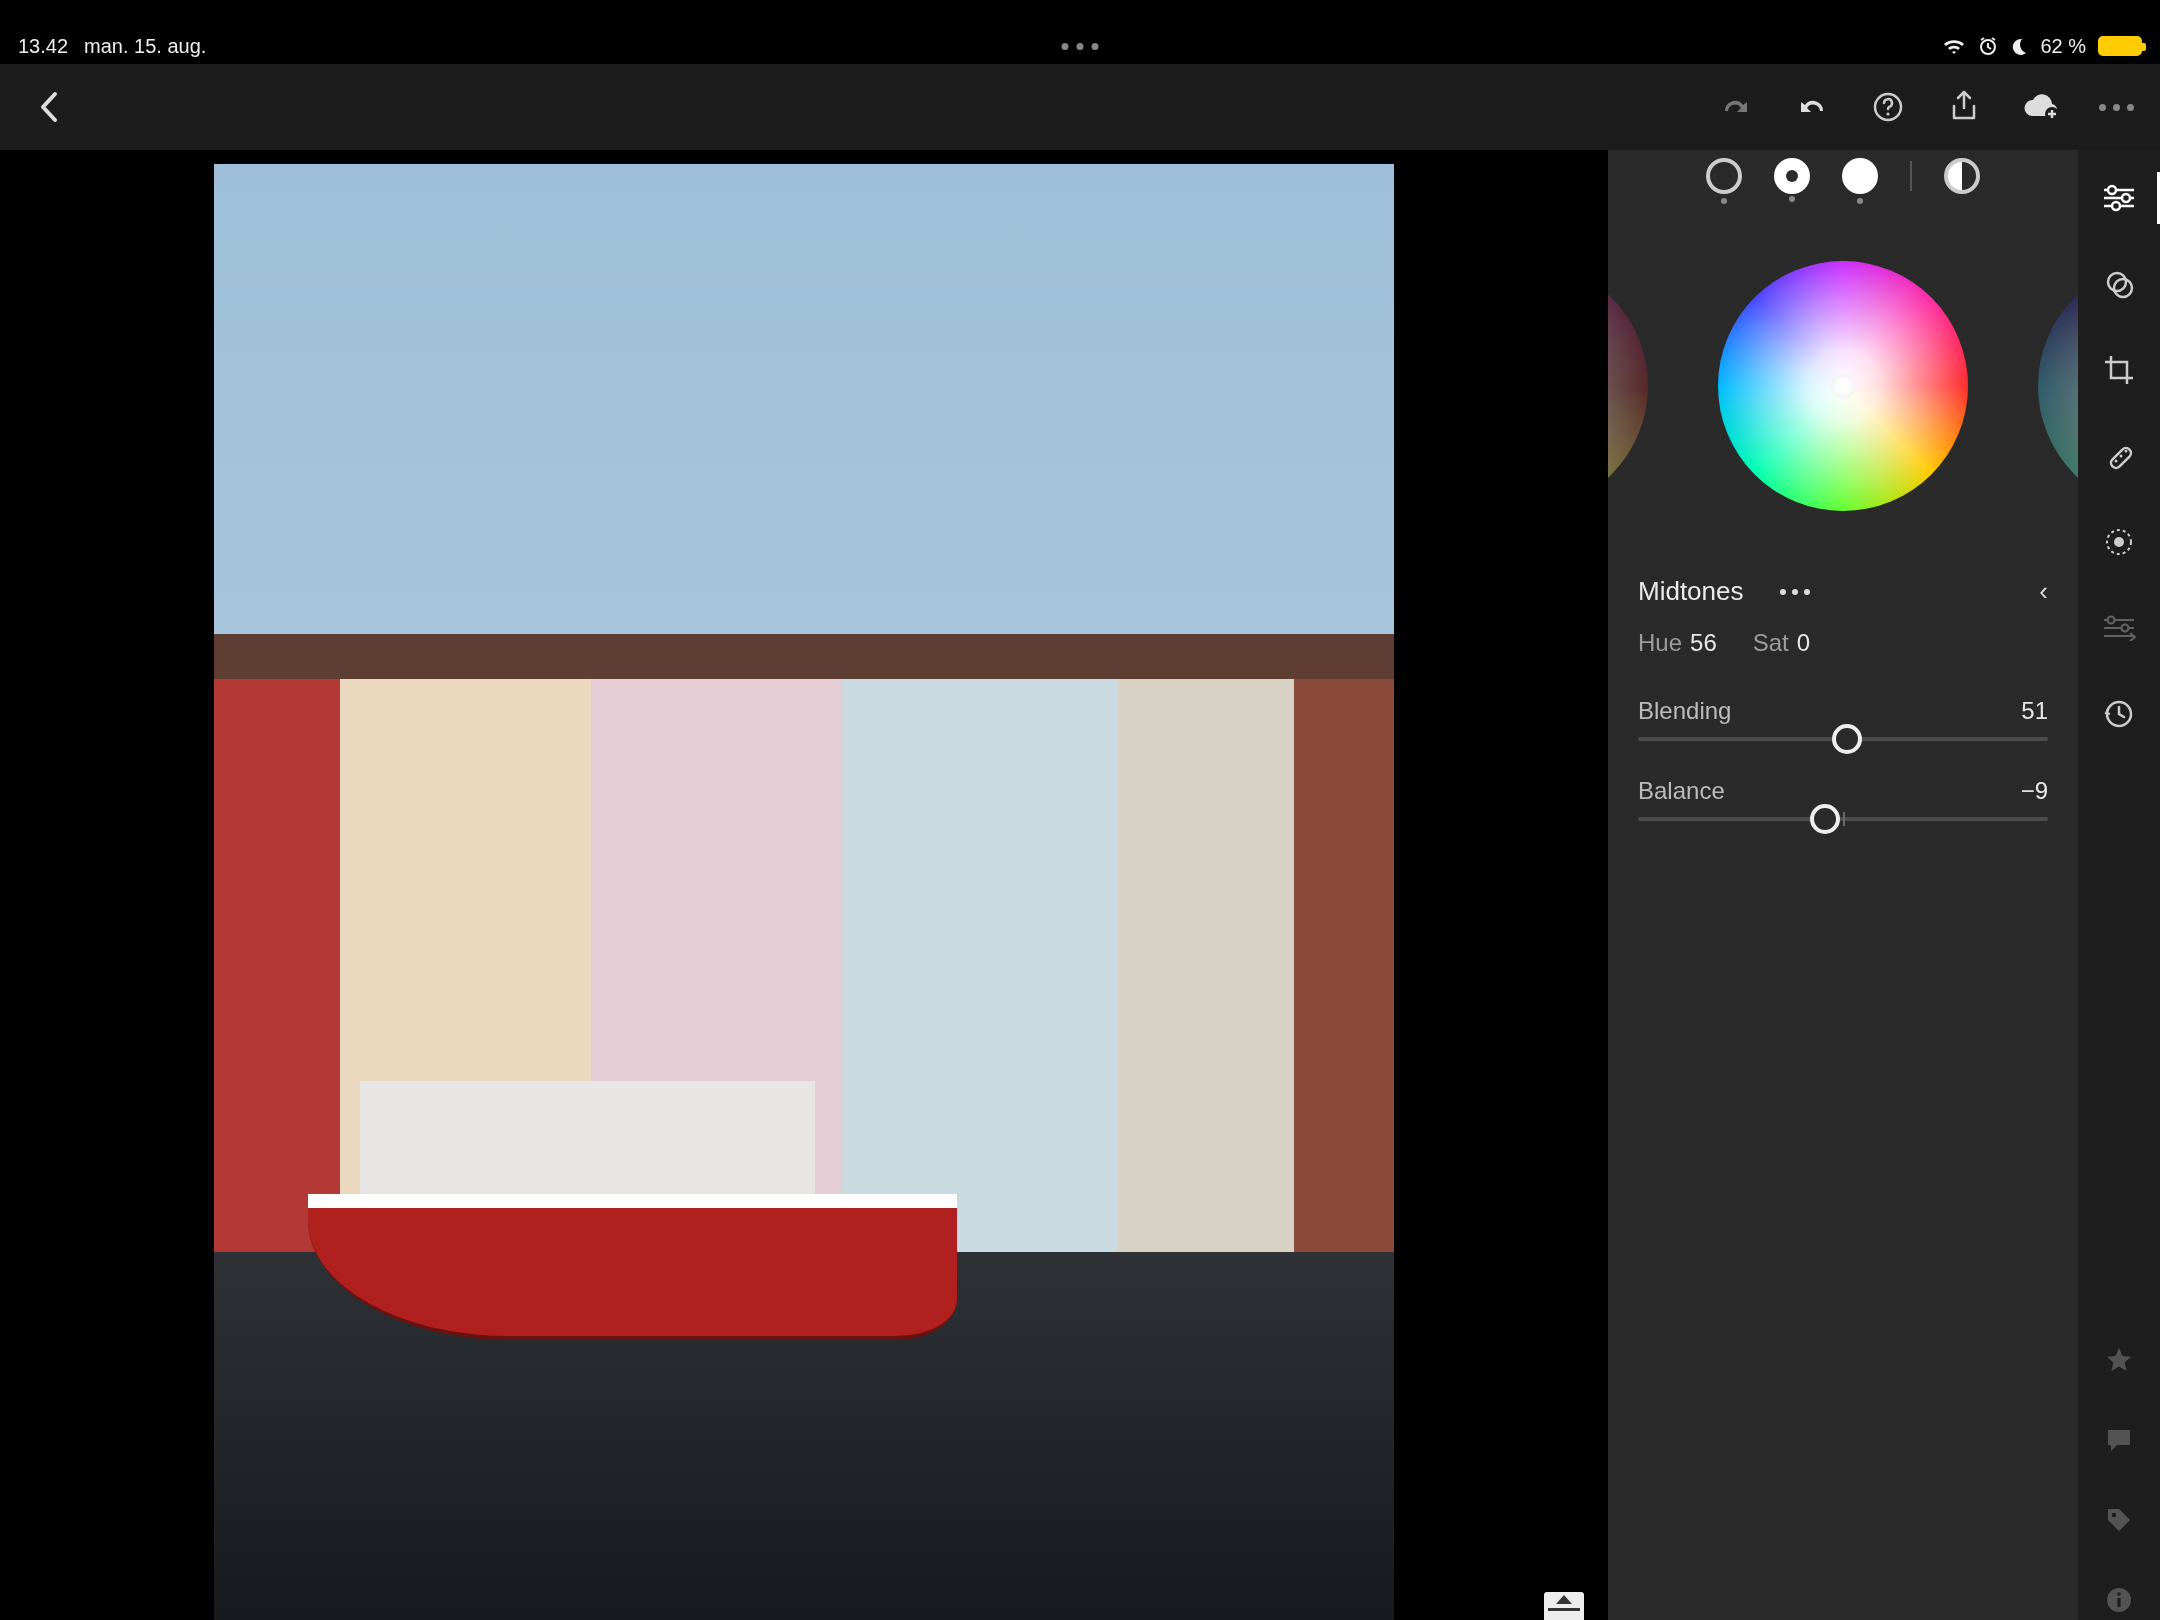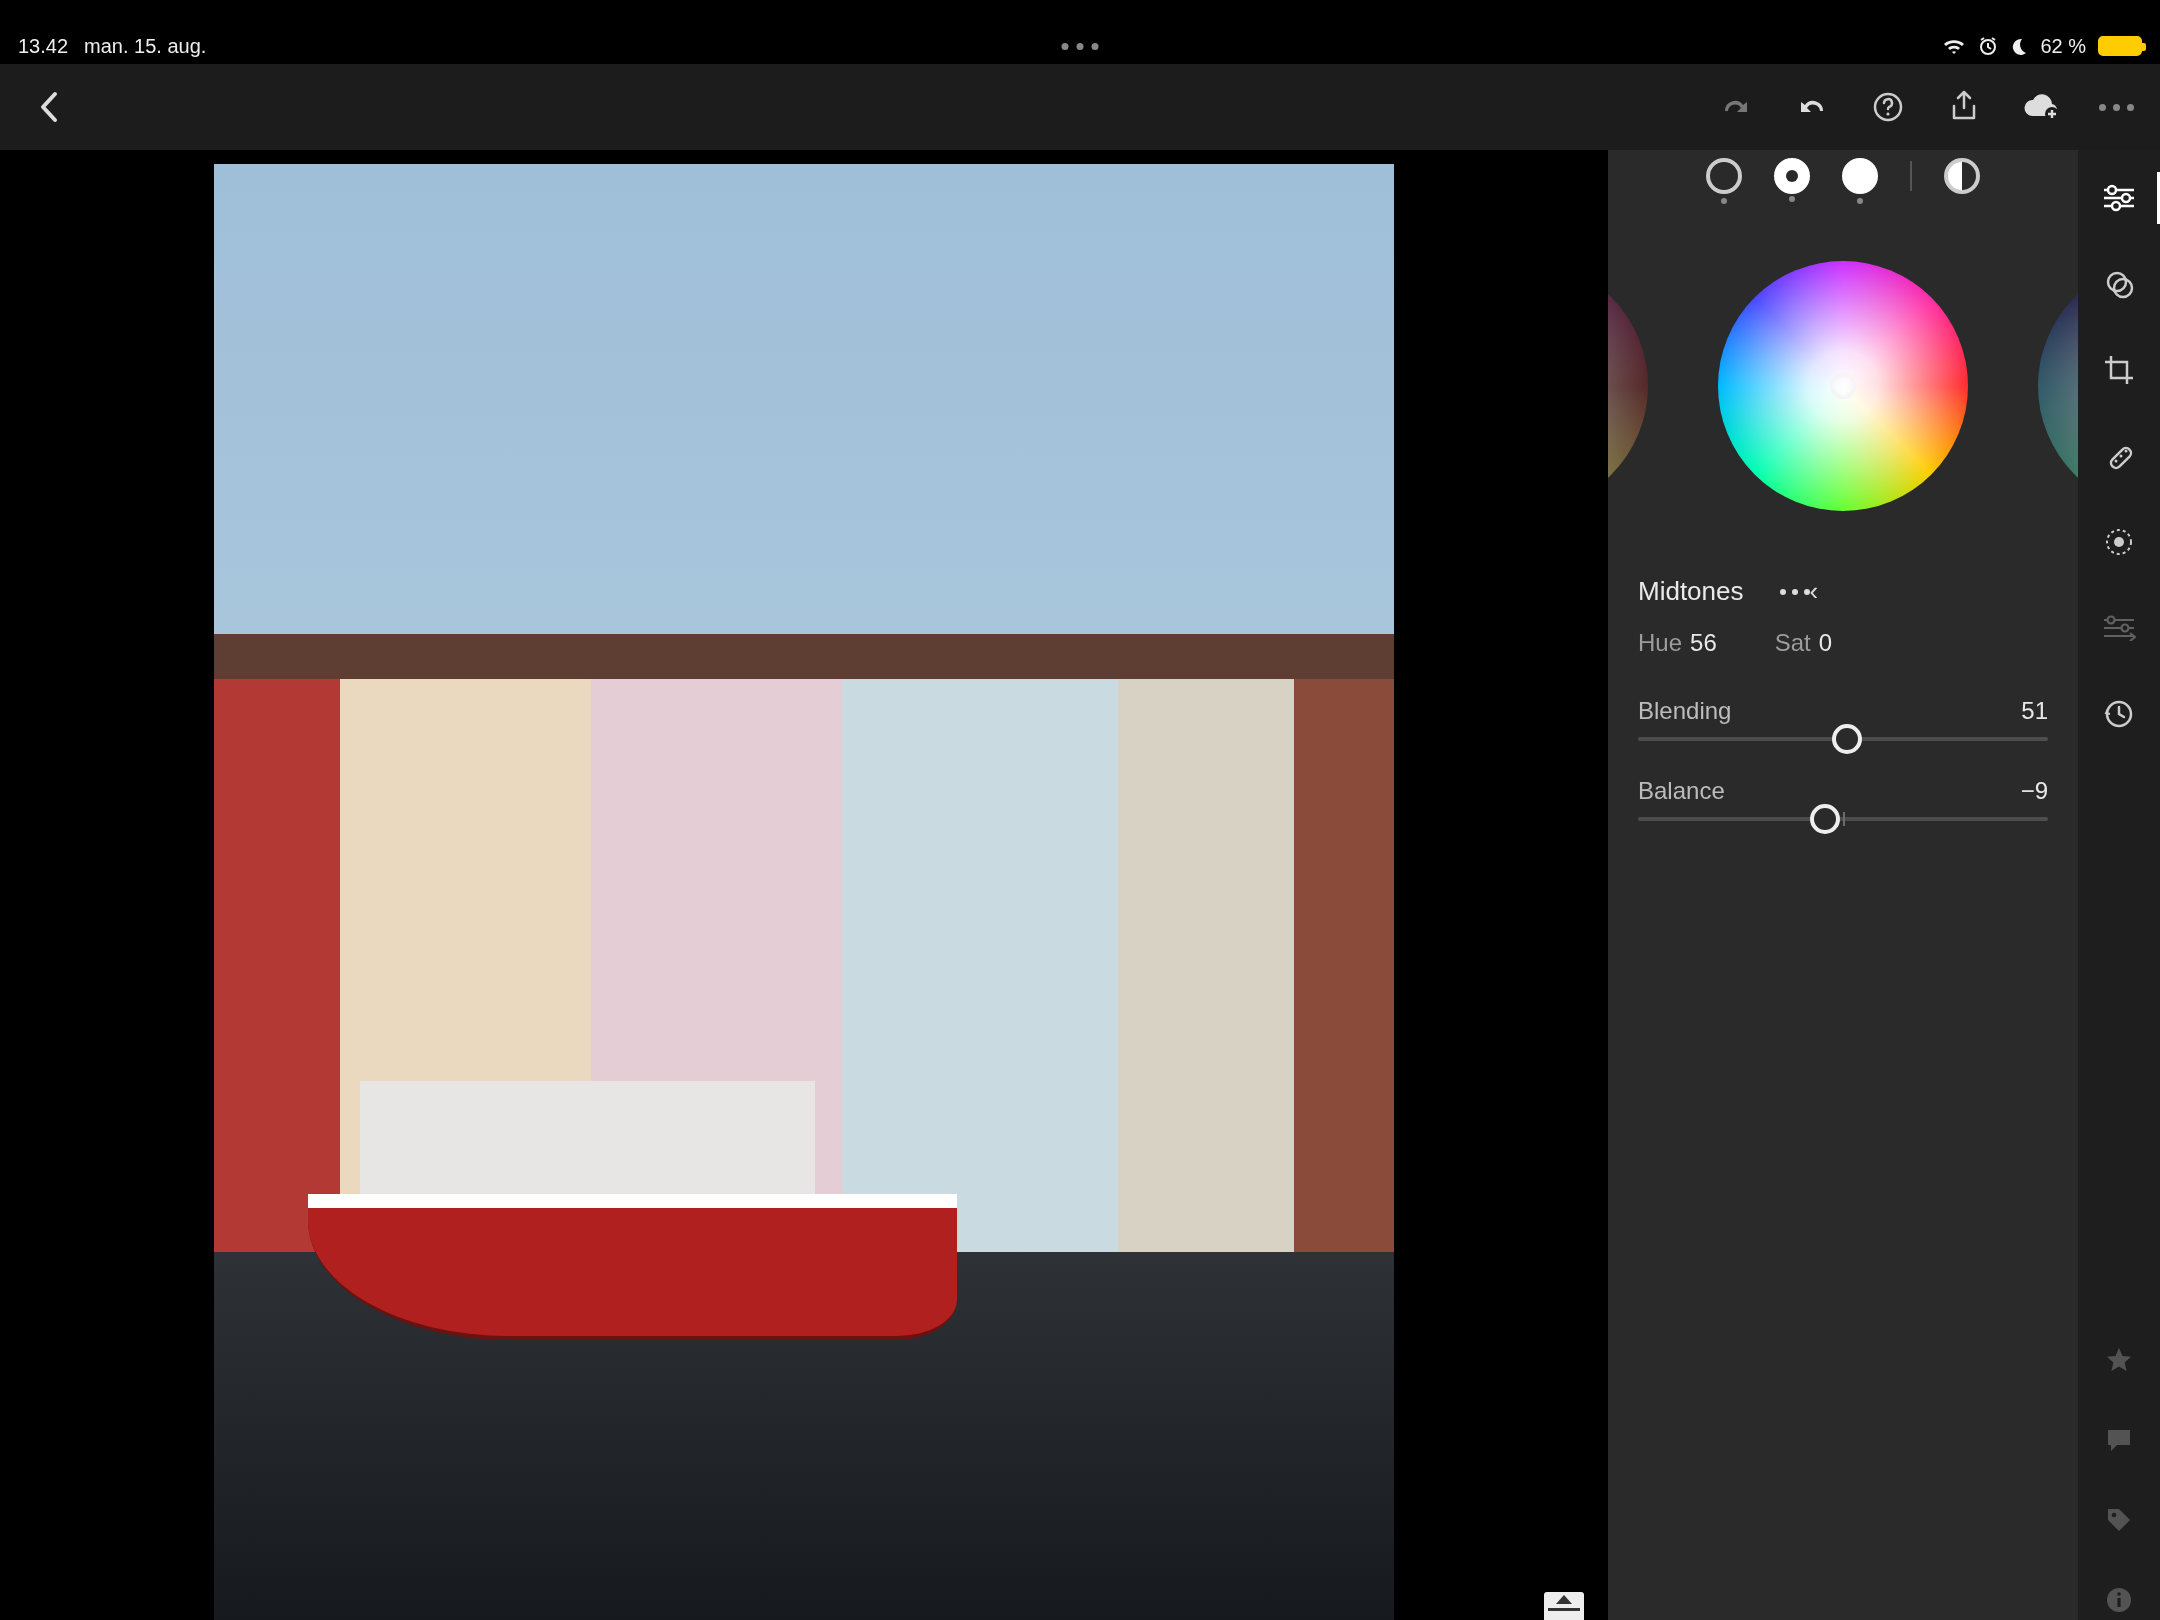--- a/index.html
+++ b/index.html
@@ -55,28 +55,28 @@
 
   .wheel-row { position:relative; height:340px; display:flex; align-items:center; justify-content:center; overflow:hidden;}
   .wheel { width:250px; height:250px; border-radius:50%; position:relative; background:conic-gradient(from 90deg,#ff2e2e,#ffcc00,#66ff33,#00ffb0,#00bbff,#4a4aff,#cc33ff,#ff2ea5,#ff2e2e); }
   .wheel:after{content:"";position:absolute;inset:0;border-radius:50%;background:radial-gradient(circle,#fff 0%,rgba(255,255,255,0.85) 20%,rgba(255,255,255,0) 70%);}
   .wheel-handle { position:absolute; width:26px; height:26px; border:4px solid #333; border-radius:50%; left:50%; top:50%; transform:translate(-50%,-50%); }
   .wheel-handle:after{content:"";position:absolute;inset:7px;border-radius:50%;background:#333;}
   .wheel.side { position:absolute; width:250px; height:250px; }
   .wheel.side.left{left:-210px;filter:saturate(0.4) brightness(0.55);} 
   .wheel.side.right{right:-210px;filter:saturate(0.4) brightness(0.55);}
 
-  .section-head { display:flex; align-items:center; padding:20px 30px 8px 30px; }
+  .section-head { display:flex; align-items:center; justify-content:space-between; padding:20px 30px 8px 30px; }
   .section-head .lbl { font-size:26px; color:#eaeaea; }
   .section-head .dots { display:flex; gap:6px; margin-left:18px;}
   .section-head .dots span{width:6px;height:6px;border-radius:50%;background:#ddd;}
   .section-head .chev { color:#ddd; font-size:26px; }
   .shd-left{display:flex;align-items:center;gap:18px;}
 
-  .hs-row { display:flex; gap:58px; padding:14px 30px 4px 30px; font-size:24px; color:#9c9c9c; }
+  .hs-row { display:flex; gap:36px; padding:14px 30px 4px 30px; font-size:24px; color:#9c9c9c; }
   .hs-row .val{color:#e8e8e8; margin-left:8px;}
 
   .slider-block { padding:12px 30px 24px 30px; }
   .slider-head { display:flex; justify-content:space-between; font-size:24px; color:#bcbcbc; margin-bottom:12px;}
   .slider-head .val{color:#e8e8e8;}
   .slider-track { position:relative; height:4px; background:#4d4d4d; border-radius:2px; }
   .slider-thumb { position:absolute; top:50%; width:30px; height:30px; border:4px solid #eee; border-radius:50%; background:#2a2a2a; transform:translate(-50%,-50%); }
   .slider-track.bipolar .tick{position:absolute;left:50%;top:-5px;width:2px;height:14px;background:#6a6a6a;}
 
   

